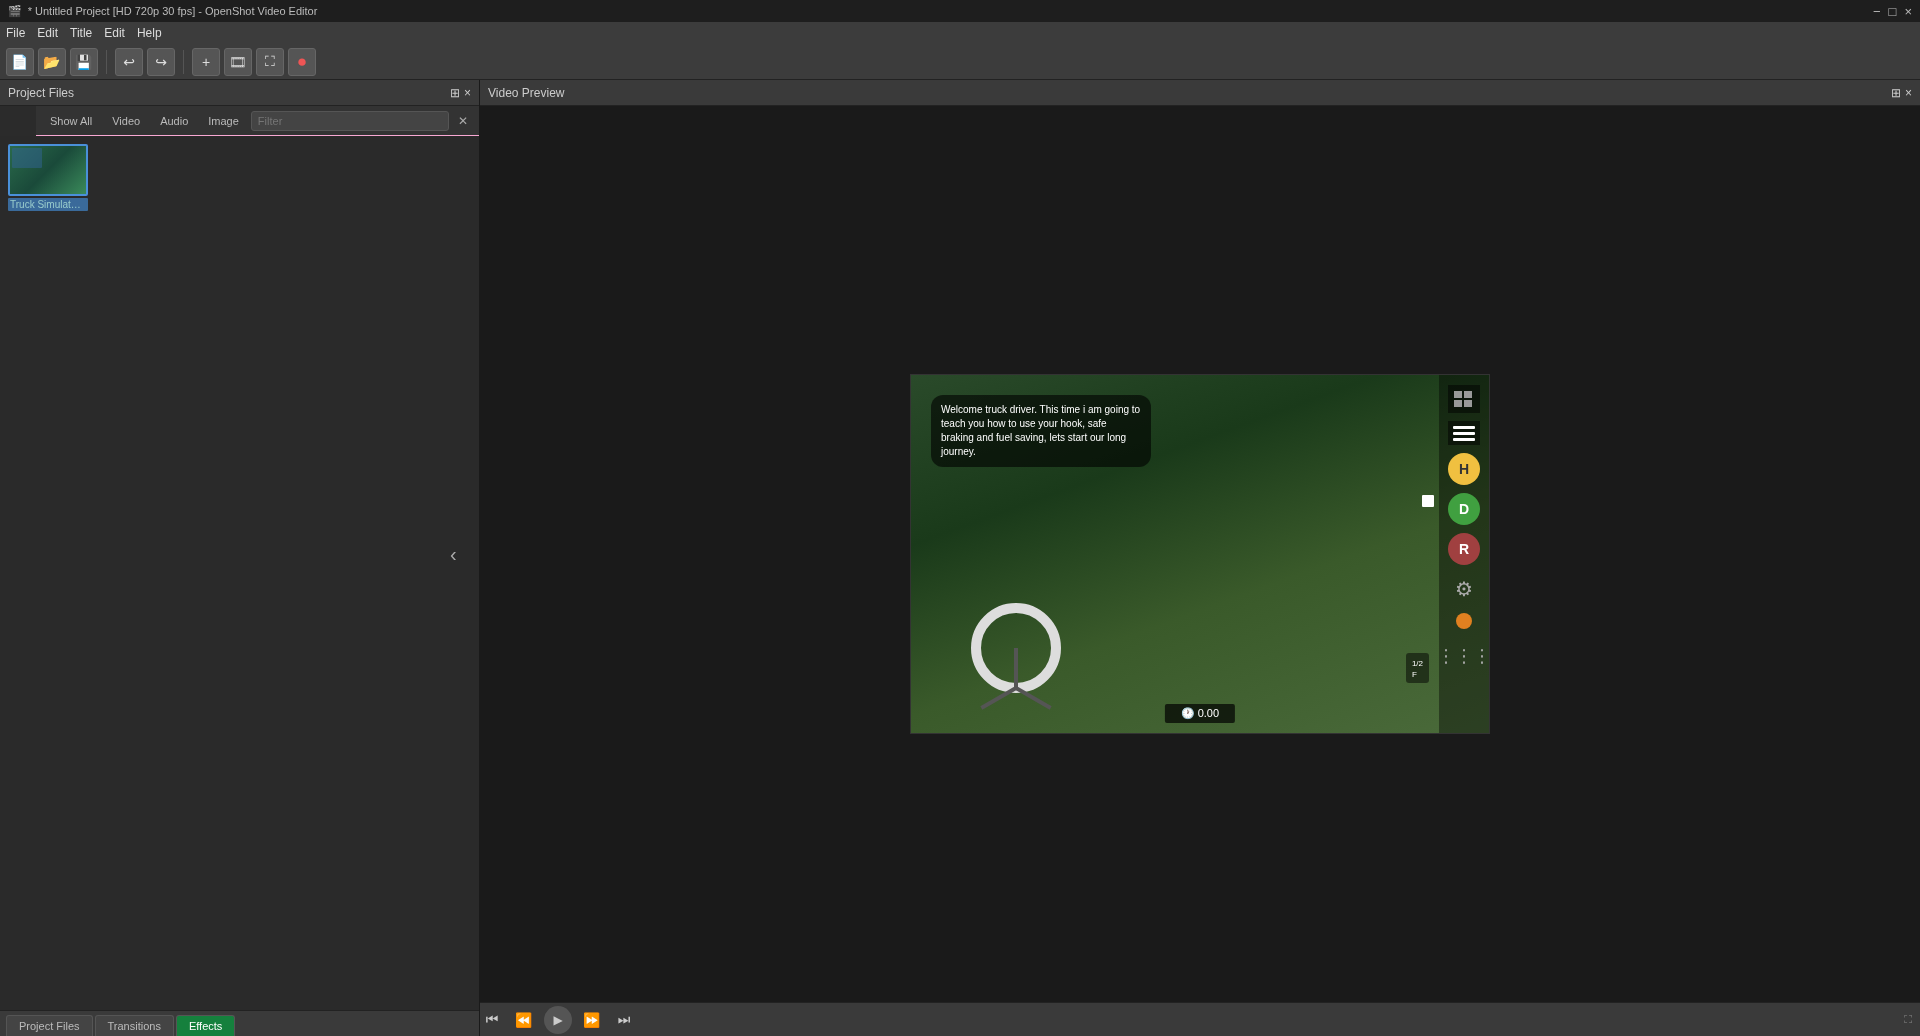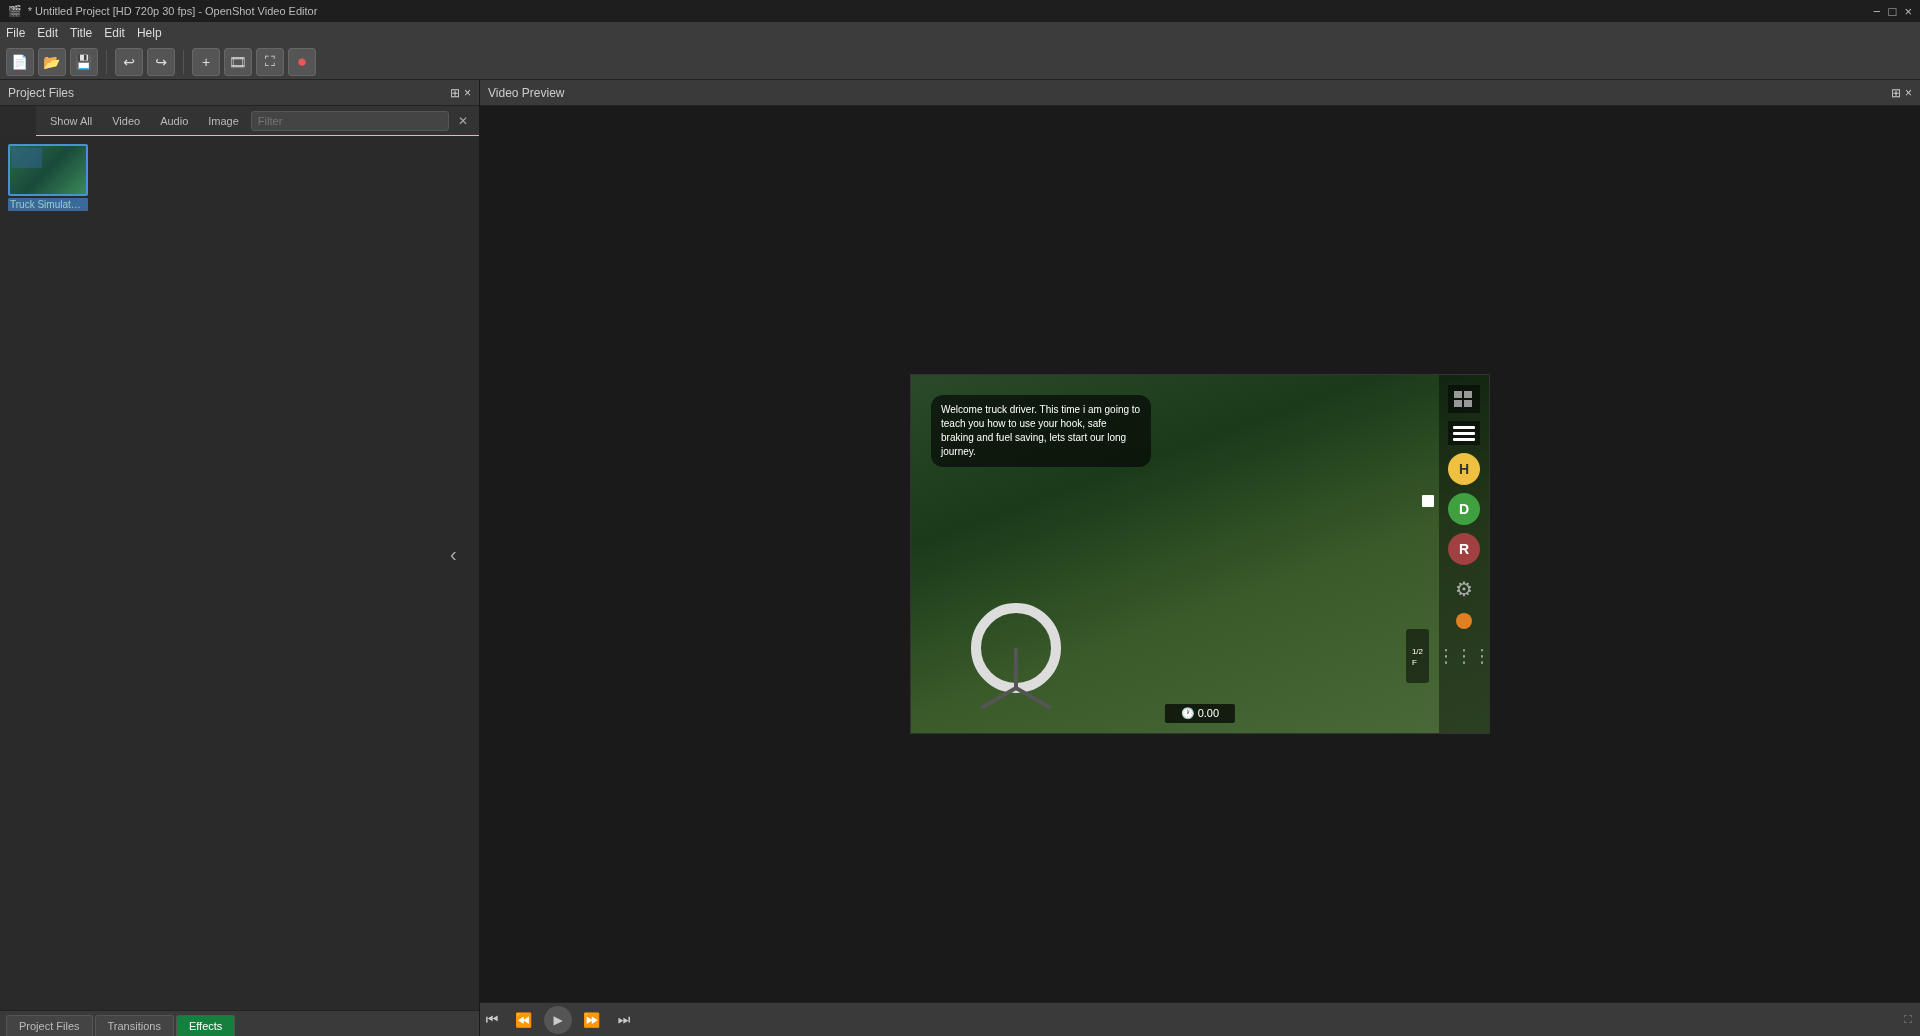--- a/index.html
+++ b/index.html
@@ -333,21 +333,21 @@
       left: 50%;
       transform-origin: bottom center;
     }
     .game-speed-display {
       position: absolute;
       bottom: 50px;
       right: 60px;
       background: rgba(0,0,0,0.5);
       color: #fff;
       font-size: 10px;
-      padding: 16px 6px;
+      padding: 4px 6px;
       border-radius: 3px;
     }
     .game-timecode {
       position: absolute;
       bottom: 10px;
       left: 50%;
       transform: translateX(-50%);
       background: rgba(0,0,0,0.7);
       color: #fff;
       font-size: 11px;

